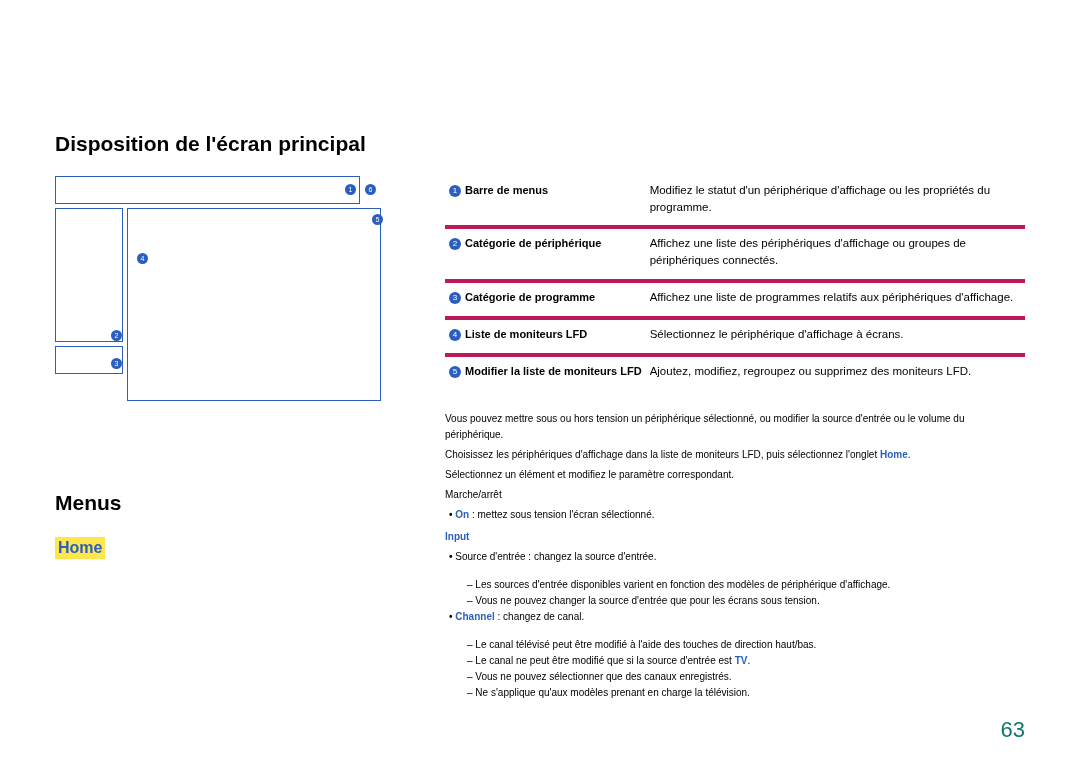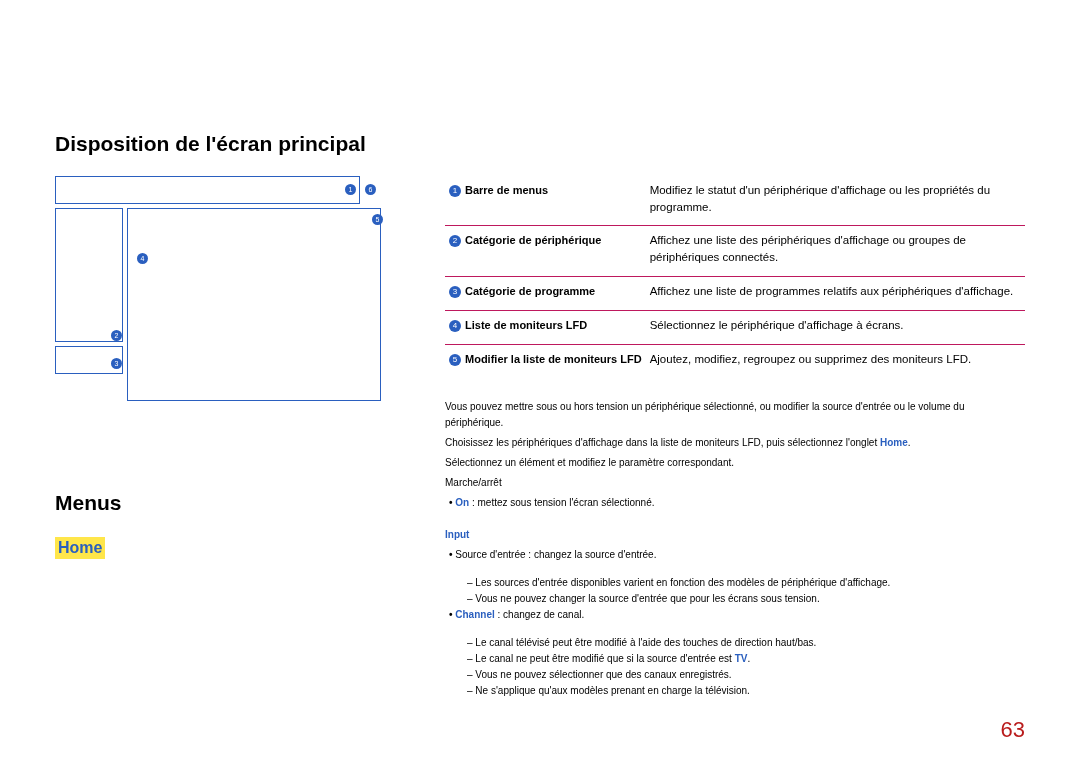--- a/index.html
+++ b/index.html
@@ -78,21 +78,21 @@
   }
 
   .legend-table {
     width: 100%;
     border-collapse: collapse;
     margin-bottom: 20px;
   }
   .legend-table td {
     vertical-align: top;
     padding: 6px 4px 10px 4px;
-    border-bottom: 1px solid #be185d;
+    border-bottom: 4px solid #be185d;
     line-height: 1.45;
   }
   .legend-table tr:last-child td { border-bottom: none; }
   .legend-num {
     display: inline-block;
     width: 12px; height: 12px;
     background: #2a5fbf;
     border-radius: 50%;
     color: #fff;
     font-size: 8px;
@@ -118,21 +118,21 @@
   .blue { color: #2a5fbf; font-weight: 600; }
   ul.bullets { list-style: none; padding-left: 16px; margin: 4px 0; }
   ul.bullets > li::before { content: "• "; font-weight: bold; margin-left: -12px; }
   ul.dashes { list-style: none; padding-left: 24px; margin-top: 12px; }
   ul.dashes > li::before { content: "‒  "; margin-left: -18px; }
   .page-num {
     position: absolute;
     right: 55px;
     bottom: 20px;
     font-size: 22px;
-    color: #b91c1c;
+    color: #0f766e;
   }
 </style>
 </head>
 <body>
 
 <h1 class="page-title">Disposition de l'écran principal</h1>
 
 <div class="layout">
   <div class="left-col">
     <div class="diagram">
@@ -183,21 +183,21 @@
       <p>
         <span>Choisissez les périphériques d'affichage dans la liste de moniteurs LFD, puis sélectionnez l'onglet </span><span class="blue">Home</span><span>.</span>
       </p>
       <p>Sélectionnez un élément et modifiez le paramètre correspondant.</p>
       <p>Marche/arrêt</p>
 
       <ul class="bullets">
         <li><span class="blue">On</span><span> : mettez sous tension l'écran sélectionné.</span></li>
       </ul>
 
-      <p class="blue" style="margin-top:16px;">Input</p>
+      <p class="blue" style="margin-top:6px;">Input</p>
 
       <ul class="bullets">
         <li>
           <span>Source d'entrée : changez la source d'entrée.</span>
           <ul class="dashes">
             <li>Les sources d'entrée disponibles varient en fonction des modèles de périphérique d'affichage.</li>
             <li>Vous ne pouvez changer la source d'entrée que pour les écrans sous tension.</li>
           </ul>
         </li>
         <li>

